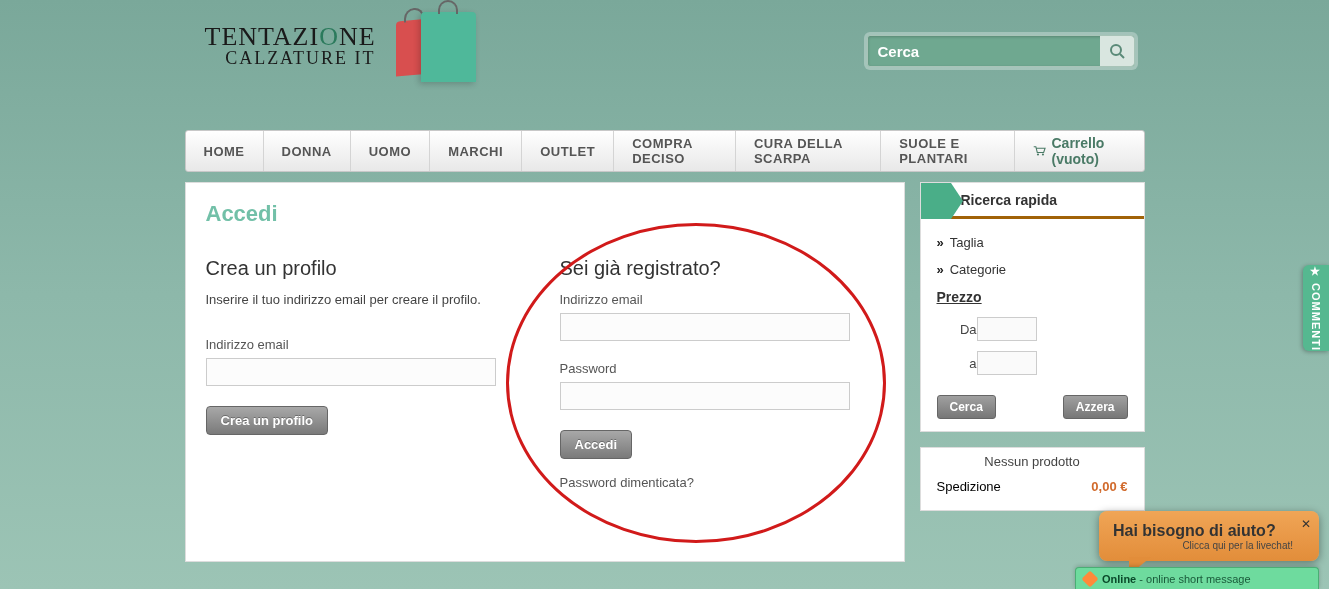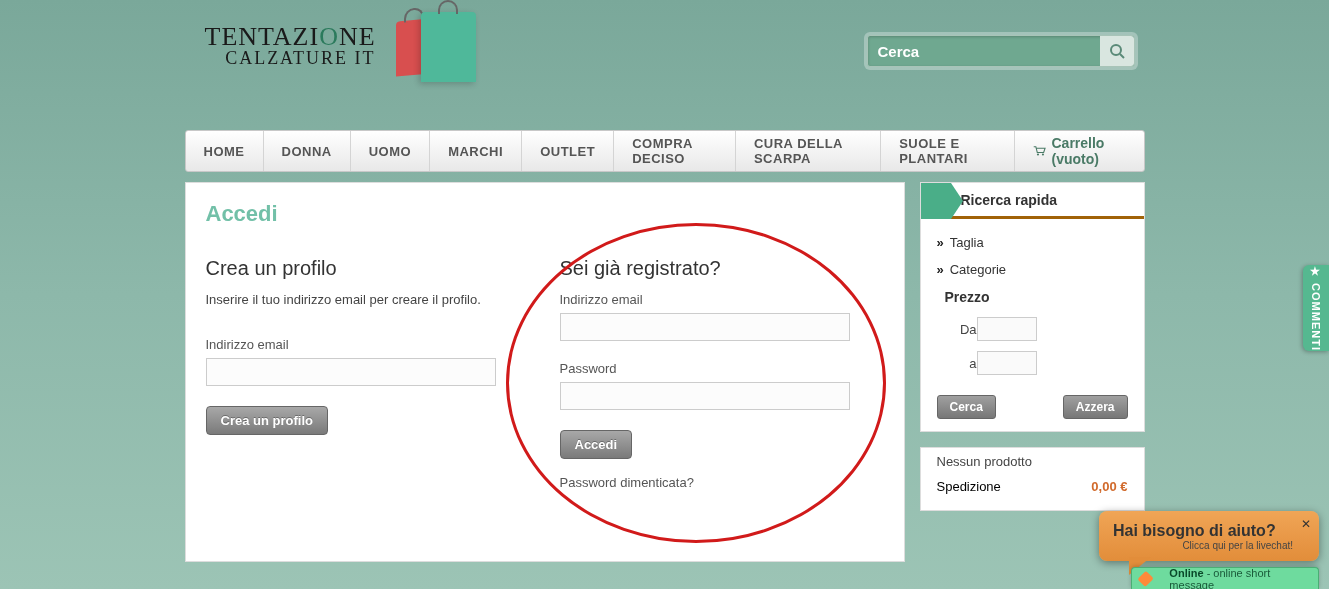--- a/index.html
+++ b/index.html
@@ -257,38 +257,38 @@
   .price-row label { width: 40px; font-size: 13px; color: #444; text-align: right; }
   .price-row input {
     width: 60px; height: 24px;
     border: 1px solid #ccc;
     background: #fafafa;
     padding: 0 4px;
     font-size: 12px;
   }
   .price-label-head {
     font-size: 14px; font-weight: bold;
-    color: #333; padding: 6px 24px;
+    color: #333; padding: 6px 16px; text-decoration: underline;
   }
   .side-btns {
     display: flex;
     justify-content: space-between;
     padding: 4px 16px 0;
   }
   .side-btn {
     background: linear-gradient(#a0a0a0, #777);
     color: #fff;
     border: 1px solid #666;
     border-radius: 3px;
     padding: 4px 12px;
     font-size: 12px;
     font-weight: bold;
     cursor: pointer;
   }
-  .cart-empty { padding: 6px 16px; font-size: 13px; color: #444; }
+  .cart-empty { padding: 6px 16px; font-size: 13px; color: #444; text-align: center; }
   .cart-row {
     display: flex;
     justify-content: space-between;
     padding: 4px 16px;
     font-size: 13px;
   }
   .cart-price { color: #d16a2c; font-weight: bold; }
   
   .side-tab {
     position: fixed;
@@ -333,32 +333,32 @@
     position: absolute;
     bottom: -14px; left: 30px;
     width: 0; height: 0;
     border-top: 18px solid #e28d3a;
     border-right: 22px solid transparent;
   }
   .chat-bar {
     position: fixed;
     right: 10px;
     bottom: 0;
-    width: 188px;
+    width: 244px;
     height: 22px;
     background: #6edb9e;
     border: 1px solid #4aae74;
     border-bottom: none;
     border-radius: 4px 4px 0 0;
     font-size: 11px;
     color: #1a5a3a;
     display: flex;
     align-items: center;
     padding: 0 8px;
-    gap: 18px;
+    gap: 6px;
     box-shadow: 0 -1px 4px rgba(0,0,0,0.2);
   }
   .chat-dot {
     width: 12px; height: 12px;
     background: #ff8a3a;
     transform: rotate(45deg);
     border-radius: 2px;
   }
   .chat-bar b { color: #0a4a2a; }
 </style>

